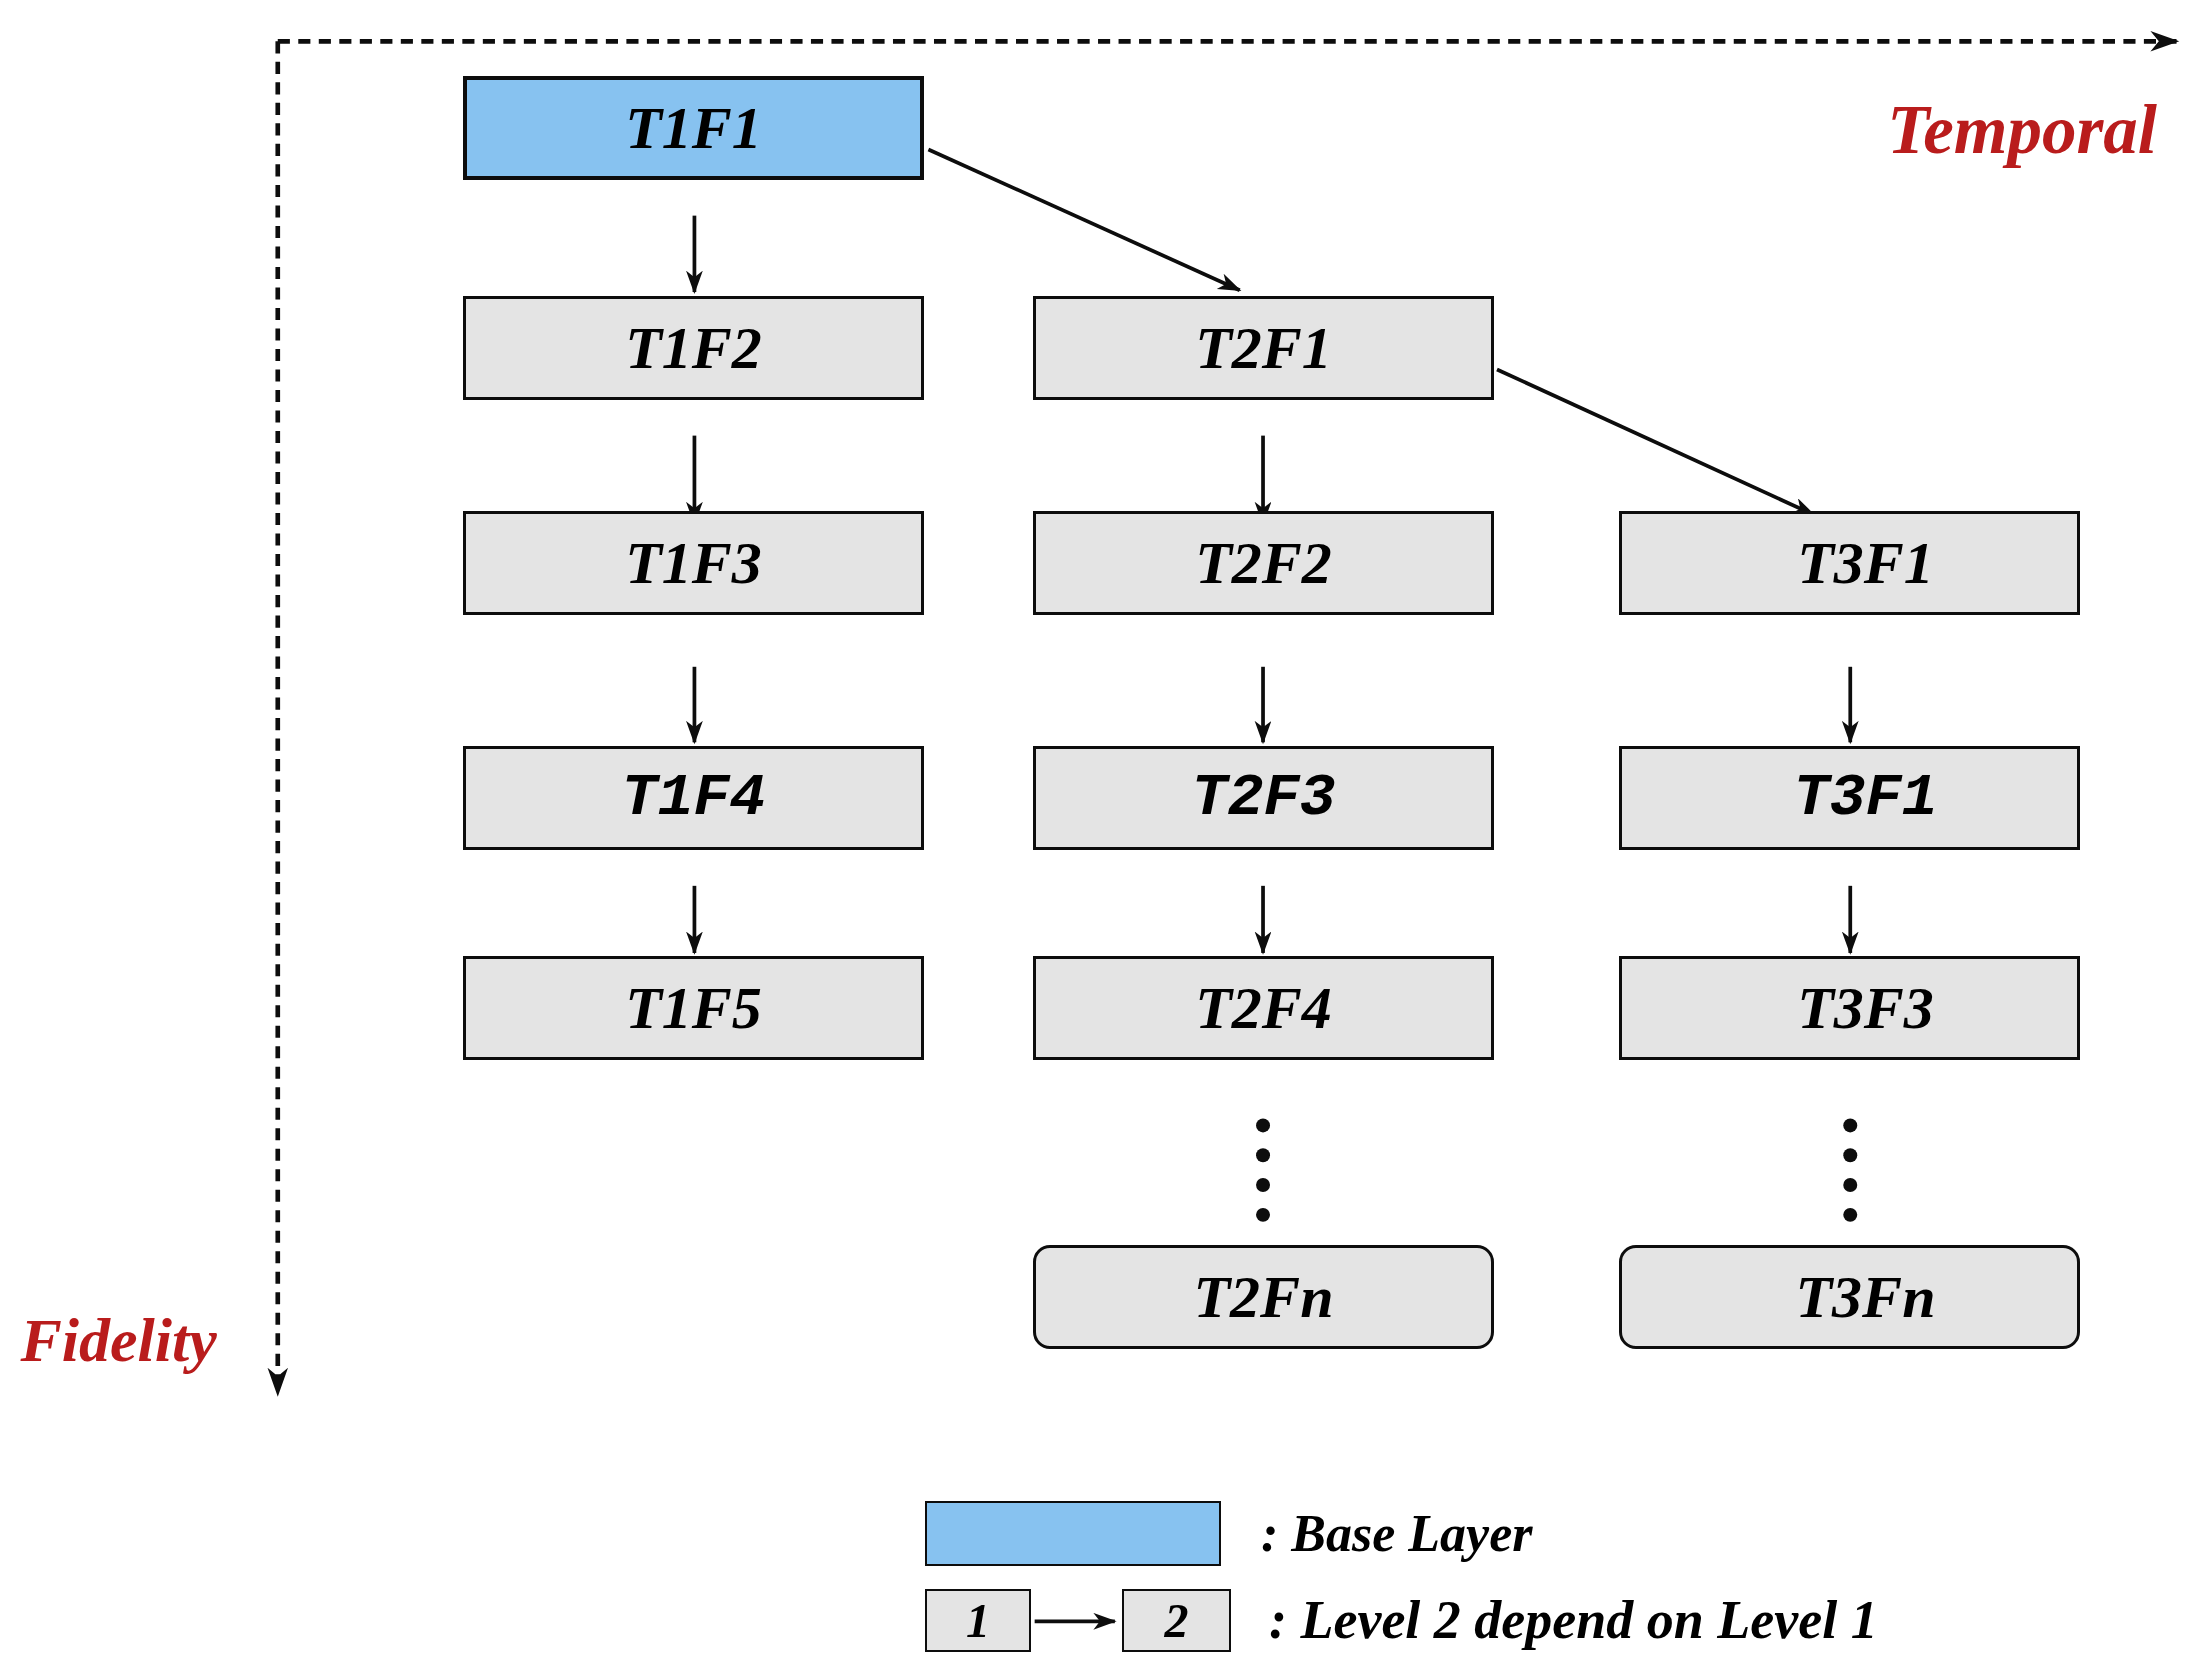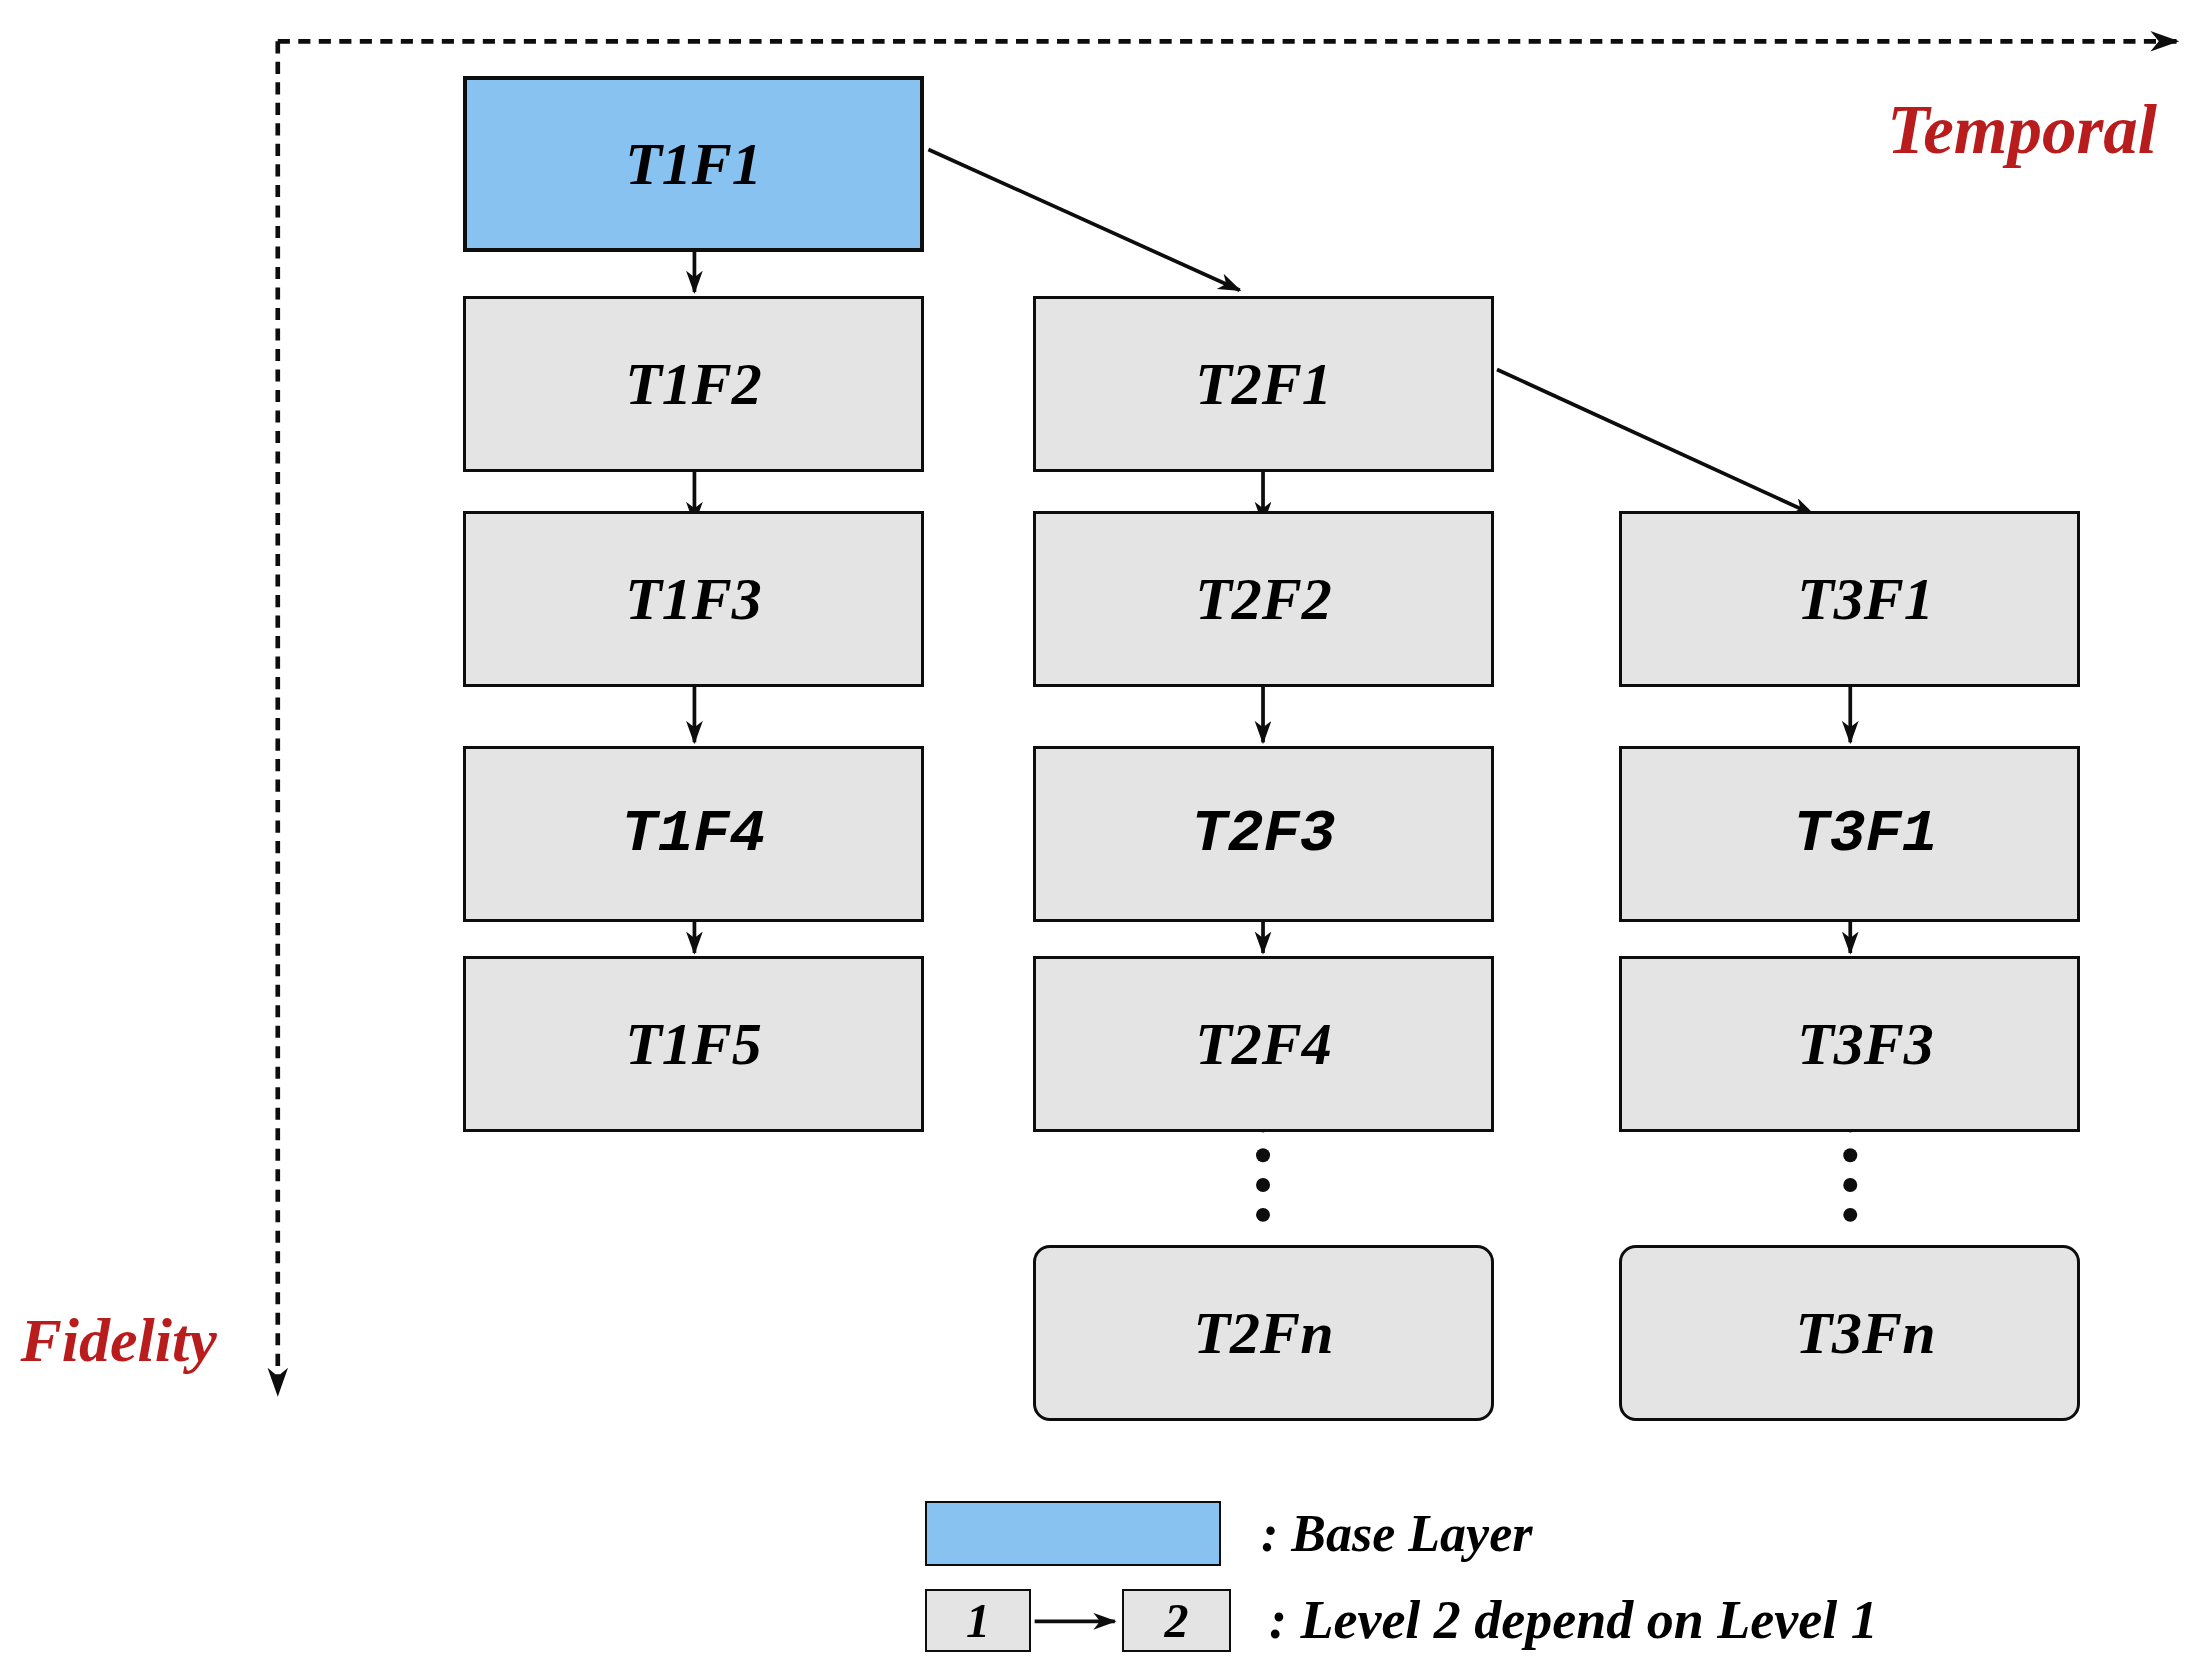--- a/index.html
+++ b/index.html
@@ -9,21 +9,21 @@
     background:#ffffff;
     font-family:"Liberation Serif","DejaVu Serif",serif;
     overflow:hidden;
   }
   #connectors{position:absolute;left:0;top:0;width:2211px;height:1671px;}
   .axis-line{stroke:var(--line,#0d0d0d);stroke-width:5;stroke-dasharray:13 9;fill:none;}
   .conn{stroke:var(--line,#0d0d0d);stroke-width:4;fill:none;}
   .dot{fill:var(--line,#0d0d0d);}
   .layer-box{
     position:absolute;
-    width:461px;height:176px;
+    width:461px;height:104px;
     box-sizing:border-box;
     background:var(--layer-fill,#e4e4e4);
     border:3.7px solid var(--line,#0d0d0d);
     display:flex;align-items:center;justify-content:center;
     font-size:60px;font-weight:bold;font-style:italic;
     color:#000;
   }
   .layer-box.base{background:var(--base-fill,#87c2f0);border-width:4.7px;}
   .col1{left:463px;} .col2{left:1033px;} .col3{left:1619px;padding-left:32px;}
   .row1{top:76px;} .row2{top:296px;font-style:italic;} .row3{top:511px;}

